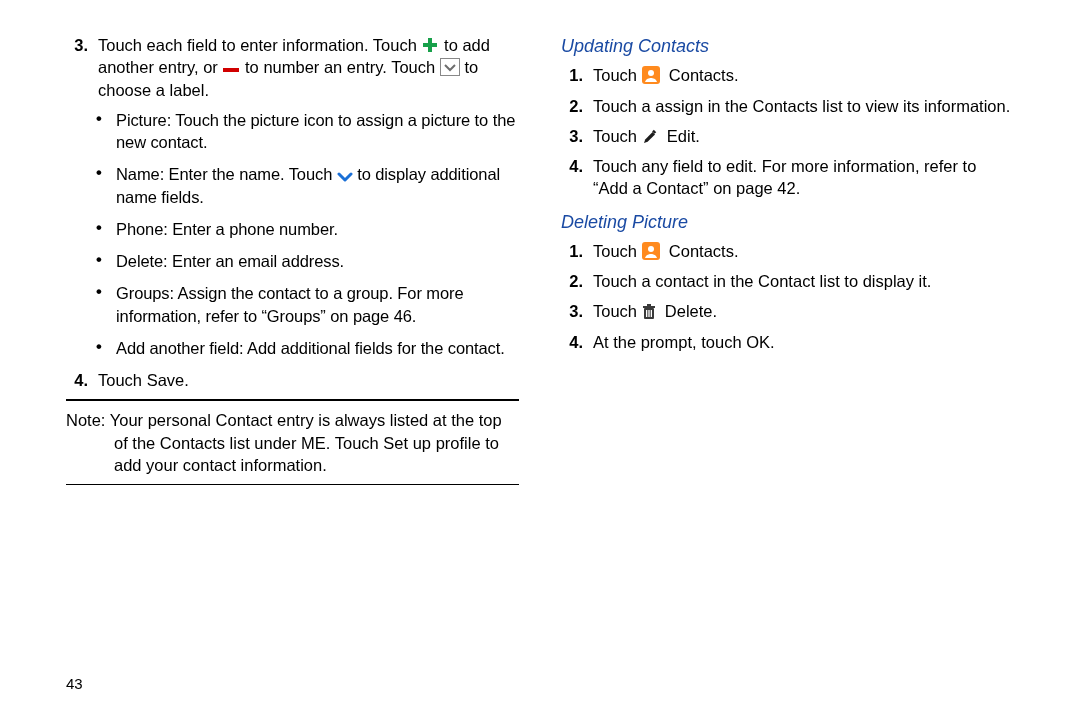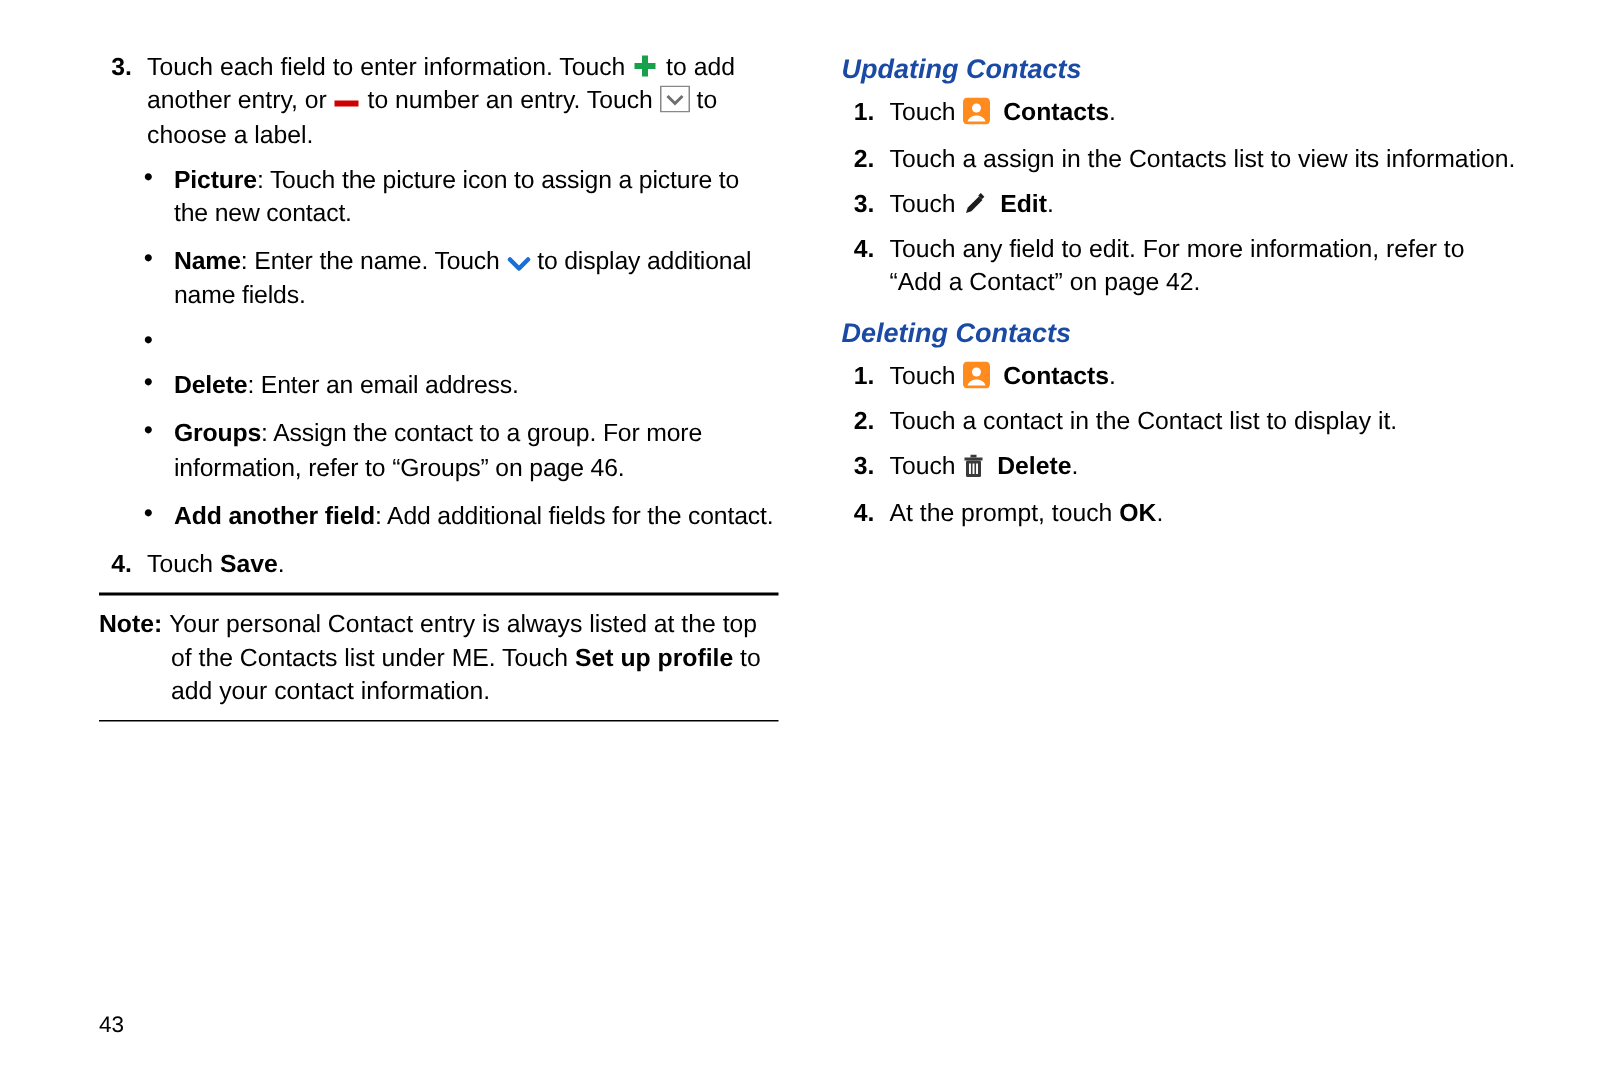--- a/index.html
+++ b/index.html
@@ -29,23 +29,23 @@
   }
   .col{flex:1 1 0;min-width:0}
   .ol{list-style:none;margin:0;padding:0}
   .oli{display:flex;gap:10px;margin:0 0 8px 0}
   .num{font-weight:700;min-width:22px;text-align:right}
   .txt{flex:1}
   .ul{list-style:none;margin:6px 0 6px 30px;padding:0}
   .ul .bli{display:flex;gap:8px;margin:0 0 10px 0;font-family:"Helvetica Neue",Arial,sans-serif;font-stretch:condensed;letter-spacing:-0.1px}
   .dot{min-width:12px;font-weight:700;line-height:1.1}
   .cnd{font-family:"Helvetica Neue",Arial,sans-serif;letter-spacing:-0.2px}
-  .b{font-weight:700}
+  .b{font-weight:400}
   .i{}
-  .sect{font-family:Arial,sans-serif;font-weight:700;font-style:italic;color:var(--accent);font-size:18px;margin:0 0 6px 0}
+  .sect{font-family:Arial,sans-serif;font-weight:400;font-style:italic;color:var(--accent);font-size:18px;margin:0 0 6px 0}
   
   .ic{display:inline-block;vertical-align:-3px}
   svg{display:block}
   .noteblk{}
   .rule{border:none;border-top:1px solid #000;margin:0}
   .rule.thick{border-top-width:2px}
   .notebox{padding:8px 0 8px 0}
   .notebox .txt{display:block}
   .hang{padding-left:48px;text-indent:-48px}
   .pgnum{position:absolute;left:66px;bottom:26px;font-size:15px}
@@ -100,20 +100,21 @@
         <span>
           <span class="b">Name</span><span>: Enter the name. Touch </span>
           <span class="ic"><svg width="16" height="12">
                 <path d="M2 3 L8 9 L14 3" fill="none" stroke="#1a6fd6" stroke-width="3" stroke-linecap="round" stroke-linejoin="round"></path>
               </svg></span>
           <span> to display additional name fields.</span>
         </span>
       </li>
       <li class="bli">
         <span class="dot">•</span>
+        <span><span class="b">Phone</span><span>: Enter a phone number.</span></span>
       </li>
       <li class="bli">
         <span class="dot">•</span>
         <span><span class="b">Delete</span><span>: Enter an email address.</span></span>
       </li>
       <li class="bli">
         <span class="dot">•</span>
         <span><span class="b">Groups</span><span>: Assign the contact to a group. For more information, refer to </span><span class="i">“Groups”</span><span> on page 46.</span></span>
       </li>
       <li class="bli">
@@ -174,21 +175,21 @@
         </span>
       </li>
       <li class="oli">
         <span class="num">4.</span>
         <span class="txt">
           <span>Touch any field to edit. For more information, refer to </span><span class="i">“Add a Contact”</span><span> on page 42.</span>
         </span>
       </li>
     </ol>
 
-    <h3 class="sect" style="margin-top:10px">Deleting Contacts</h3>
+    <h3 class="sect" style="margin-top:10px">Deleting Picture</h3>
     <ol class="ol">
       <li class="oli">
         <span class="num">1.</span>
         <span class="txt">
           <span>Touch </span>
           <span class="ic"><svg width="18" height="18">
                 <rect width="18" height="18" rx="3" fill="#ff8a1e"></rect>
                 <circle cx="9" cy="7" r="3" fill="#fff"></circle>
                 <path d="M3 16c1-3.2 4-4 6-4s5 .8 6 4" fill="#fff"></path>
               </svg></span>

